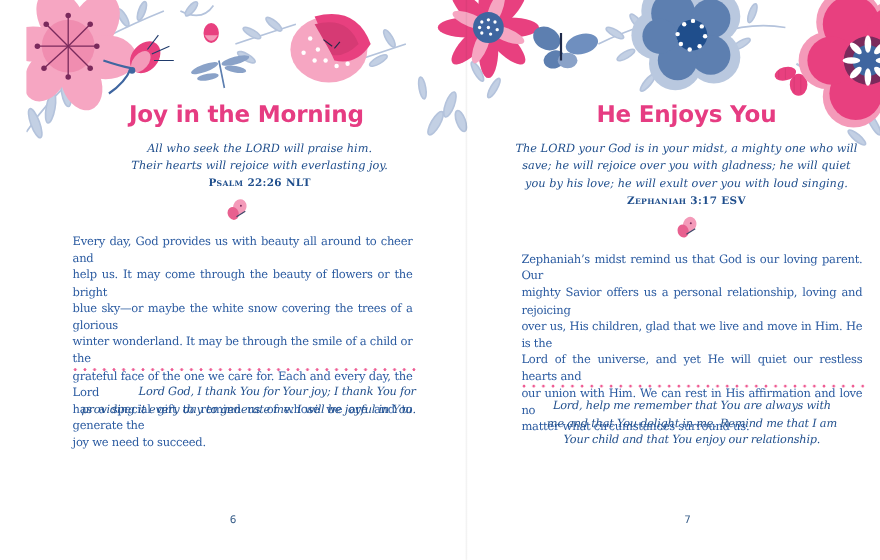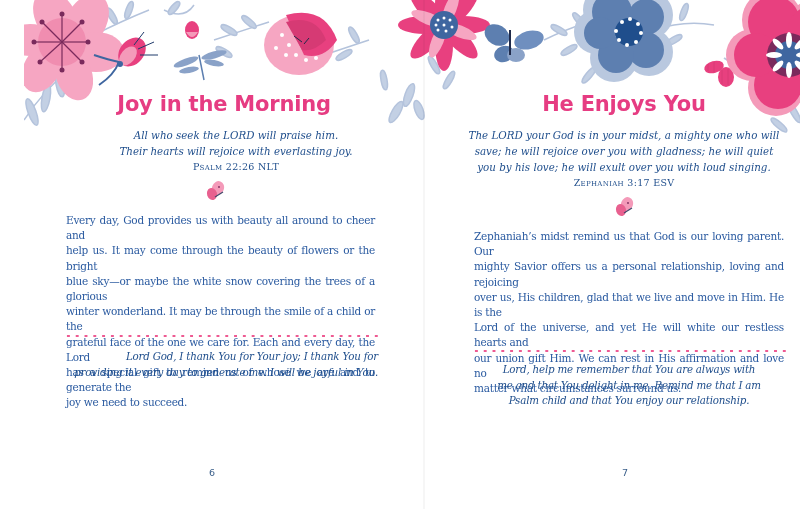--- a/index.html
+++ b/index.html
@@ -17,21 +17,21 @@
     position: absolute; left: 0; width: 400px; text-align: center;
     font-family: "DejaVu Sans", sans-serif; font-size: 21px; color: #e63c82;
     letter-spacing: -0.2px;
   }
   .verse {
     position: absolute; left: 0; width: 400px; text-align: center;
     font-family: "DejaVu Serif", serif; font-style: italic;
     font-size: 10.3px; line-height: 16px; color: #1f4e8c;
   }
   .verse-ref {
-    display: block; font-style: normal; font-weight: normal;
+    display: block; font-style: normal; font-weight: bold;
     font-variant: small-caps; font-size: 9.5px; letter-spacing: 0.3px;
   }
   .butterfly { position: absolute; width: 22px; height: 22px; }
 
   .body-text {
     position: absolute; font-family: "DejaVu Serif", serif; font-size: 10.5px;
     line-height: 15.2px; color: #2a5aa0; text-align: justify; letter-spacing: -0.25px;
   }
   .dots {
     position: absolute; height: 4px;
@@ -332,28 +332,28 @@
       <ellipse cx="13" cy="8" rx="6" ry="7" fill="#f49ab9" transform="rotate(20 13 8)"></ellipse>
       <ellipse cx="7" cy="14" rx="5" ry="6" fill="#e8608f" transform="rotate(-20 7 14)"></ellipse>
       <line x1="10" y1="17" x2="18" y2="12" stroke="#3f4a6b" stroke-width="1.2"></line>
       <circle cx="14" cy="7" r="0.9" fill="#7a2a5c"></circle>
     </svg>
 
     <div class="body-text" style="left:50px; top:229px; width:310px;">
       <div>Zephaniah’s midst remind us that God is our loving parent. Our</div>
       <div>mighty Savior offers us a personal relationship, loving and rejoicing</div>
       <div>over us, His children, glad that we live and move in Him. He is the</div>
-      <div>Lord of the universe, and yet He will white our restless hearts and</div>
-      <div>our union gift Him. We can rest in His affirmation and love no</div>
+      <div>Lord of the universe, and yet He will quiet our restless hearts and</div>
+      <div>our union with Him. We can rest in His affirmation and love no</div>
       <div>matter what circumstances surround us.</div>
     </div>
 
     <div class="dots" style="left:48px; top:349px; width:314px;"></div>
 
     <div class="prayer" style="left:48px; top:362px; width:314px;">
       <div>Lord, help me remember that You are always with</div>
       <div>me and that You delight in me. Remind me that I am</div>
-      <div>Psalm child and that You enjoy our relationship.</div>
+      <div>Your child and that You enjoy our relationship.</div>
     </div>
 
     <div class="page-num" style="left:191px;">7</div>
   </section>
 </div>
 
 </body></html>

